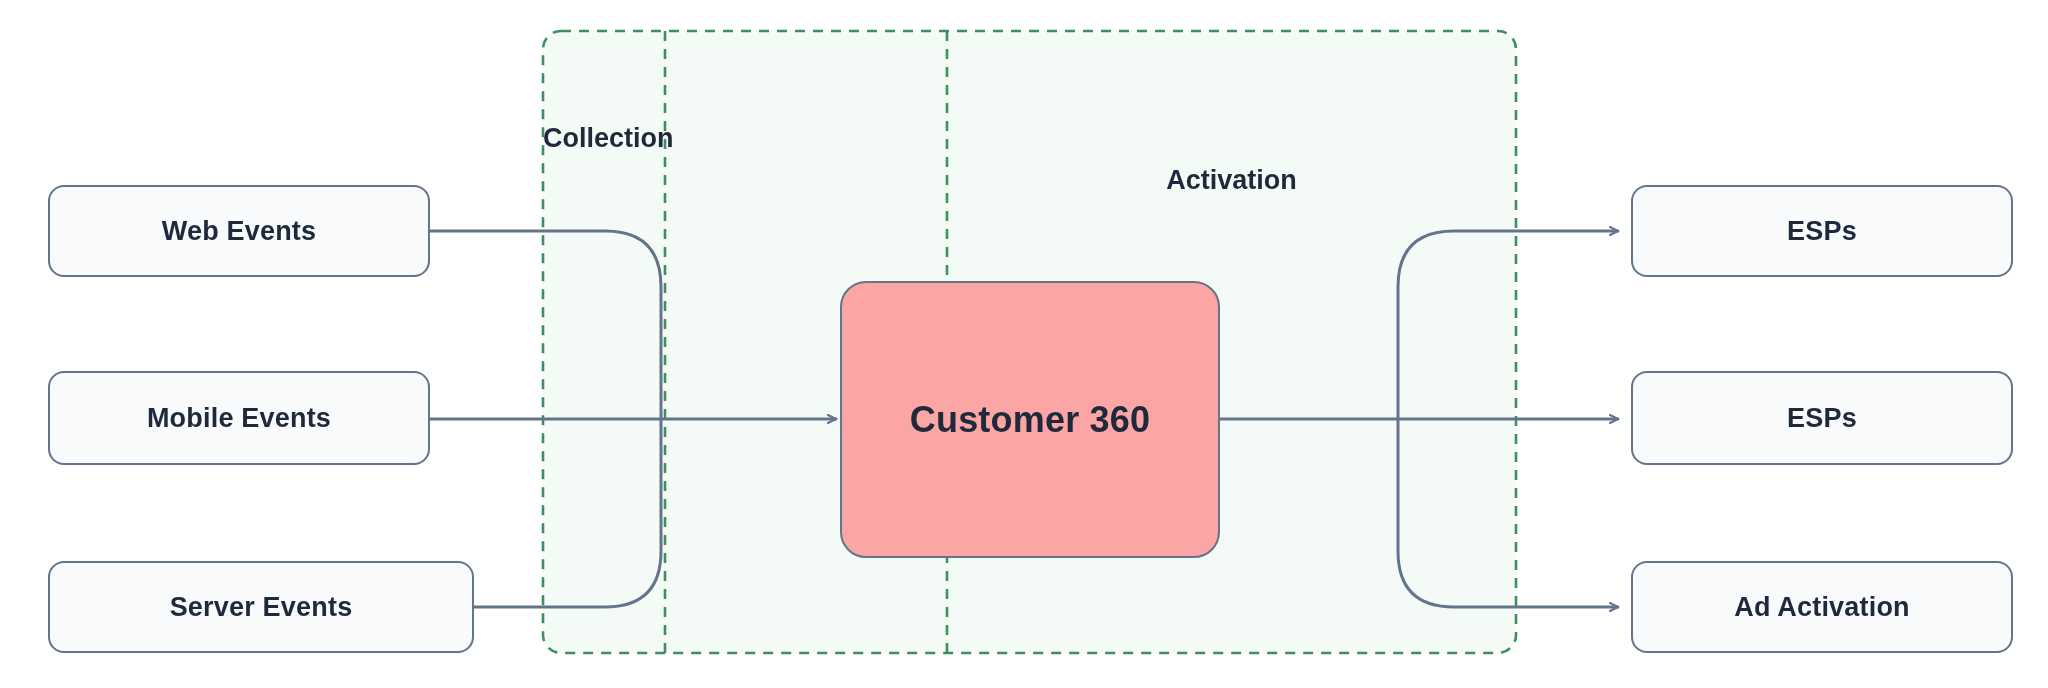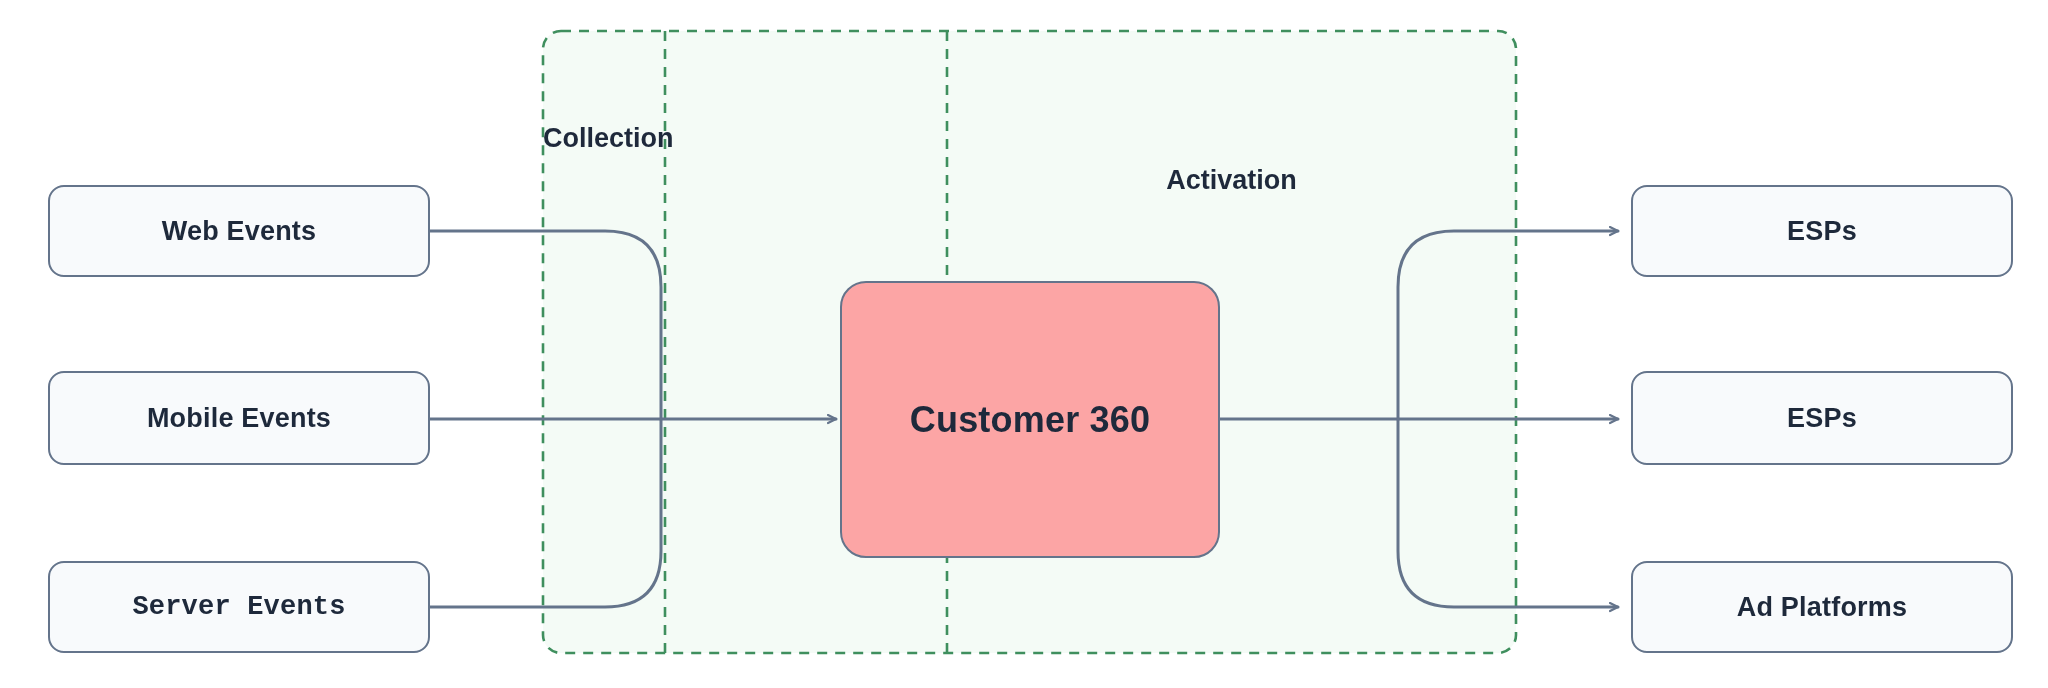--- a/index.html
+++ b/index.html
@@ -85,31 +85,31 @@
 
   <div class="lane-label" style="left:543px; top:123px; width:122px;">Collection</div>
   <div class="lane-label" style="left:947px; top:123px; width:569px;margin-top:42px;">Activation</div>
 
   <div class="node-box" style="left:48px; top:185px; width:382px; height:92px;">
     <span>Web Events</span>
   </div>
   <div class="node-box" style="left:48px; top:371px; width:382px; height:94px;">
     <span>Mobile Events</span>
   </div>
-  <div class="node-box" style="left:48px; top:561px; width:382px; height:92px;font-family:Liberation Mono, monospace;">
+  <div class="node-box" style="left:48px; top:561px; width:426px; height:92px;">
     <span>Server Events</span>
   </div>
 
   <div class="node-box hub" style="left:840px; top:281px; width:380px; height:277px;">
     <span>Customer 360</span>
   </div>
 
   <div class="node-box" style="left:1631px; top:185px; width:382px; height:92px;">
     <span>ESPs</span>
   </div>
   <div class="node-box" style="left:1631px; top:371px; width:382px; height:94px;">
     <span>ESPs</span>
   </div>
   <div class="node-box" style="left:1631px; top:561px; width:382px; height:92px;">
-    <span>Ad Platforms</span>
+    <span>Ad Activation</span>
   </div>
 
 </div>
 
 </body></html>

